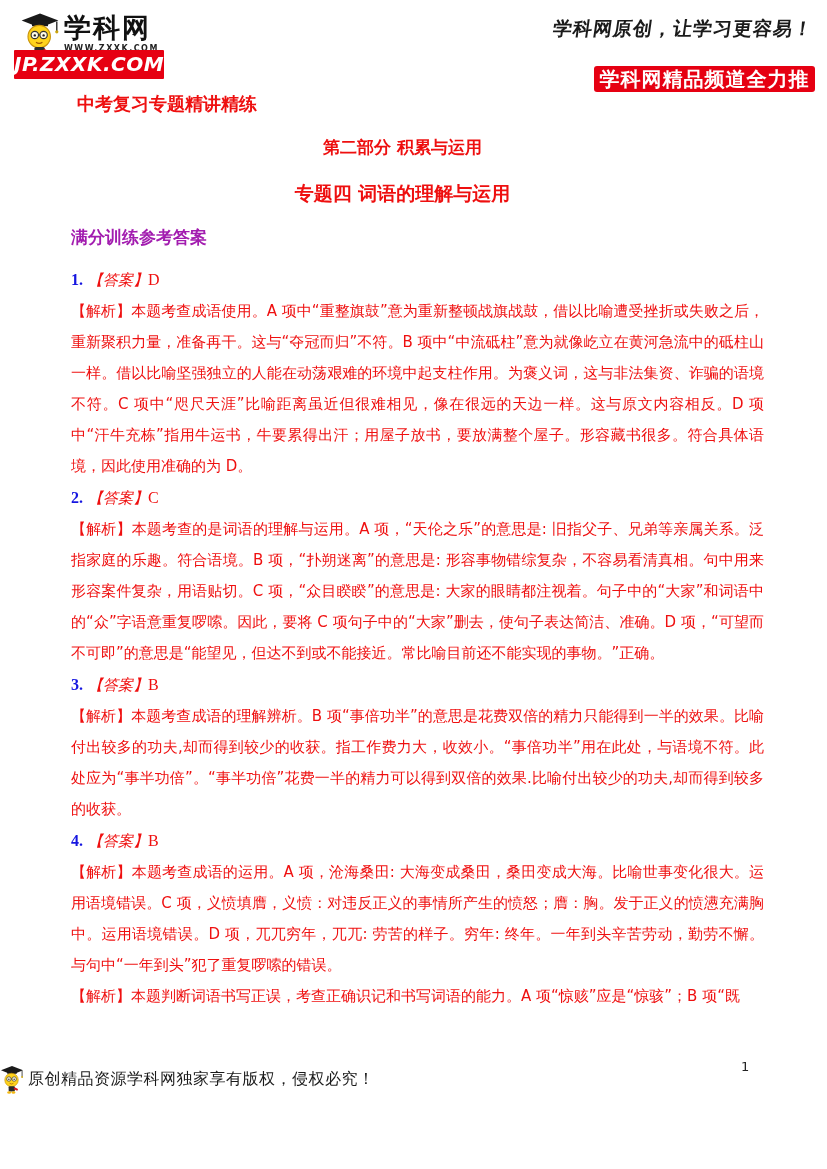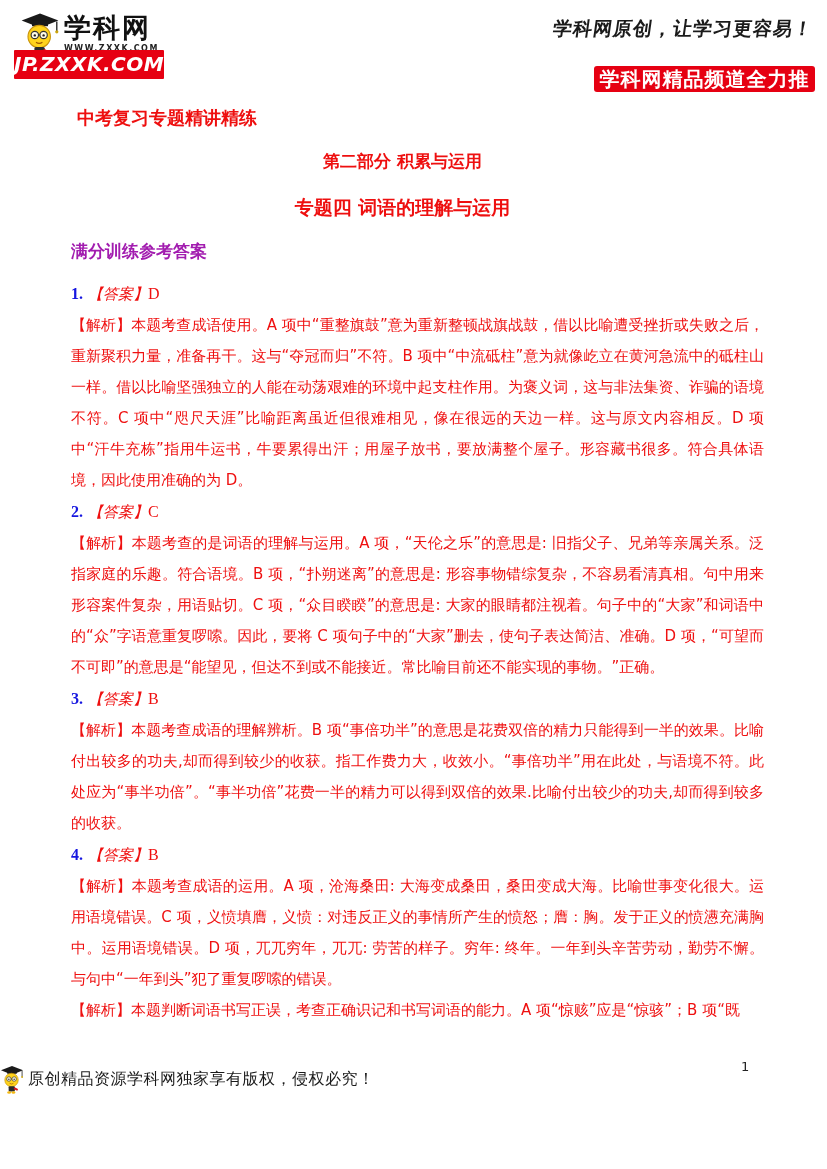--- a/index.html
+++ b/index.html
@@ -23,21 +23,21 @@
   .slogan{
     position:absolute;right:14px;top:16px;width:260px;text-align:right;
     font-size:19px;font-weight:bold;color:#1a1a1a;
     transform:skewX(-8deg);letter-spacing:1px;white-space:nowrap;
   }
   .badge-right{
     position:absolute;left:594px;top:66px;width:221px;height:26px;line-height:26px;
     border-radius:3px;font-size:20px;letter-spacing:1px;
   }
   
-  .content{position:absolute;left:71px;top:96px;width:693px;}
+  .content{position:absolute;left:71px;top:82px;width:693px;}
   .doc-title{font-size:18px;font-weight:bold;color:#ee0f0f;margin:10px 0 0 6px;line-height:24px;}
   .part-title{font-size:17px;font-weight:bold;color:#ee0f0f;text-align:center;margin:20px 30px 0 0;line-height:23px;}
   .topic-title{font-size:19px;font-weight:bold;color:#ee0f0f;text-align:center;margin:22px 30px 0 0;line-height:25px;}
   .section-title{font-size:17px;font-weight:bold;color:#a21caf;text-align:left;margin:20px 80px 10px 0;line-height:23px;}
   
   .body-text{margin-top:15px;color:#ef1010;font-size:15px;}
   .answer-line{line-height:31px;margin:0;}
   .answer-num{color:#1616e0;font-weight:bold;margin-right:5px;font-family:"Liberation Serif",serif;font-size:16px;}
   .answer-label{color:#ef1010;font-style:italic;}
   .answer-letter{color:#ef1010;font-family:"Liberation Serif",serif;font-size:16px;}

